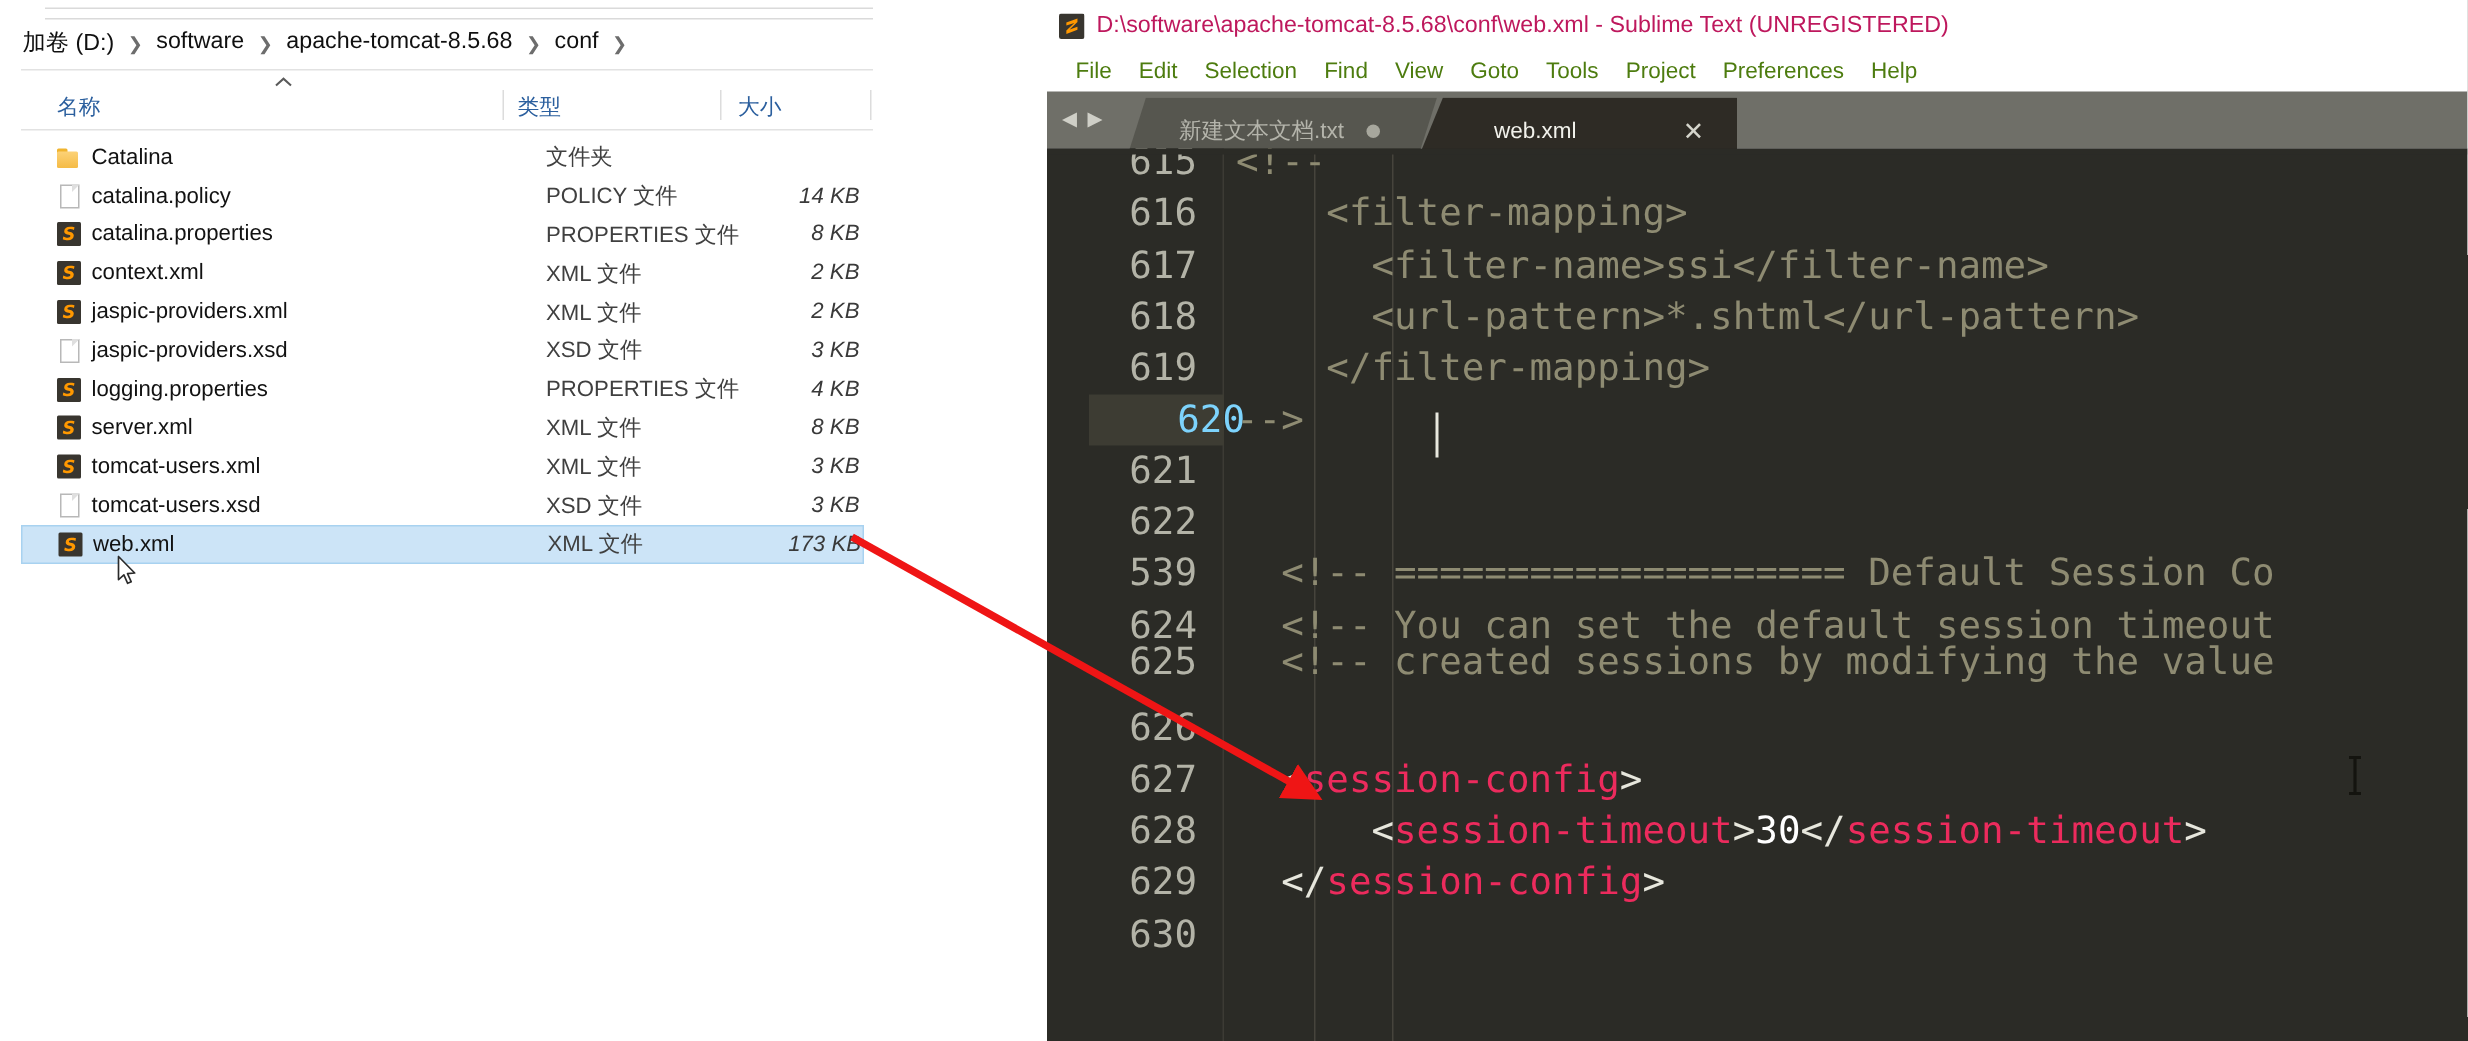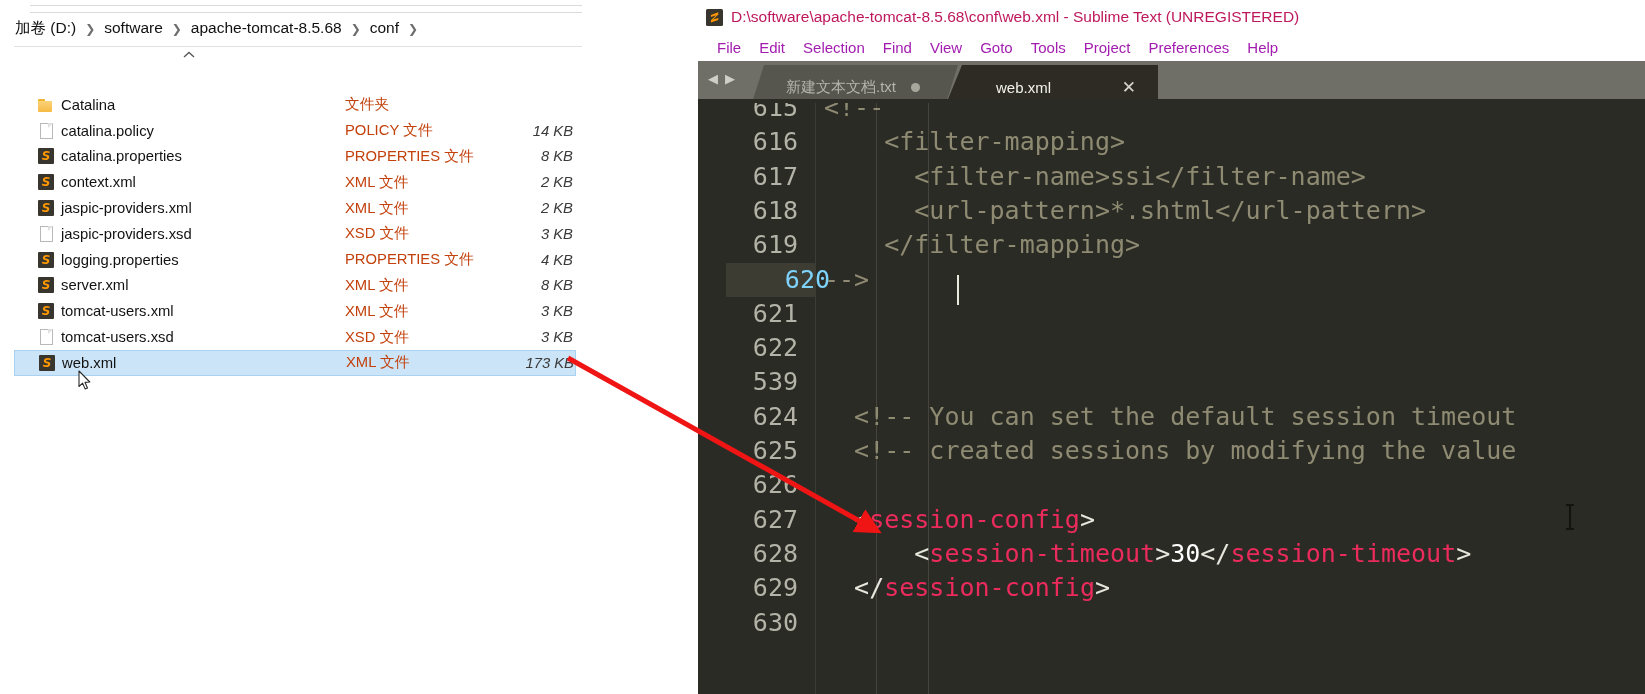--- a/index.html
+++ b/index.html
@@ -125,22 +125,22 @@
     justify-content: center;
   }
   .fcell.name {
     position: absolute;
     left: 47px;
     color: #121212;
     white-space: nowrap;
   }
   .fcell.type {
     position: absolute;
-    left: 331px;
-    color: #c2410c;
+    left: 350px;
+    color: #404040;
     white-space: nowrap;
   }
   .fcell.size {
     position: absolute;
     left: 440px;
     width: 119px;
     text-align: right;
     color: #3a3a3a;
     white-space: nowrap;
     font-style: italic;
@@ -238,21 +238,21 @@
     position: absolute;
     left: 0; top: 34px;
     width: 947px; height: 26px;
     background: #ffffff;
     display: flex;
     align-items: center;
     padding-left: 10px;
   }
   #st-menubar .mi {
     font-size: 15px;
-    color: #a21caf;
+    color: #4d7c0f;
     padding: 0 9px;
     white-space: nowrap;
     cursor: default;
   }
 
   #st-tabbar {
     position: absolute;
     left: 0; top: 61px;
     width: 947px; height: 38px;
     background: #6f6f68;
@@ -422,20 +422,28 @@
       <span class="sep">❯</span>
     </div>
   <div id="bc-rule"></div>
 
   <div id="sort-caret">
     <svg width="14" height="8" viewBox="0 0 14 8">
       <path d="M2 6 L7 1.5 L12 6" stroke="#5a5a5a" stroke-width="1.4" fill="none"></path>
     </svg>
   </div>
 
+  <div id="col-header">
+    <div class="divider d1"></div>
+    <div class="divider d2"></div>
+    <div class="divider d3"></div>
+    <div class="ch name">名称</div>
+    <div class="ch type">类型</div>
+    <div class="ch size">大小</div>
+  </div>
 
   <div id="file-list">
       <div class="frow">
         <div class="fcell icon">
           <span class="ico-folder"></span>
         </div>
         <div class="fcell name">Catalina</div>
         <div class="fcell type">文件夹</div>
         <div class="fcell size"></div>
       </div>
@@ -591,23 +599,23 @@
     <div class="indent-guide" style="left:230px"></div>
     <div id="code-lines">
         <div class="code-line" style="top: -8px;"><span class="lnum">615</span><span class="ctext"><span class="tok-comment">&lt;!--</span></span></div>
         <div class="code-line" style="top: 26.3px;"><span class="lnum">616</span><span class="ctext"><span class="tok-comment">    &lt;filter-mapping&gt;</span></span></div>
         <div class="code-line" style="top: 60.6px;"><span class="lnum">617</span><span class="ctext"><span class="tok-comment">      &lt;filter-name&gt;ssi&lt;/filter-name&gt;</span></span></div>
         <div class="code-line" style="top: 94.9px;"><span class="lnum">618</span><span class="ctext"><span class="tok-comment">      &lt;url-pattern&gt;*.shtml&lt;/url-pattern&gt;</span></span></div>
         <div class="code-line" style="top: 129.2px;"><span class="lnum">619</span><span class="ctext"><span class="tok-comment">    &lt;/filter-mapping&gt;</span></span></div>
         <div class="code-line active" style="top: 163.5px;"><div class="lnum-hl"></div><span class="lnum">620</span><span class="ctext"><span class="tok-comment">--&gt;</span></span></div>
         <div class="code-line" style="top: 197.8px;"><span class="lnum">621</span><span class="ctext"></span></div>
         <div class="code-line" style="top: 232.1px;"><span class="lnum">622</span><span class="ctext"></span></div>
-        <div class="code-line" style="top: 266.4px;"><span class="lnum">539</span></div>
+        <div class="code-line" style="top: 266.4px;"><span class="lnum">539</span><span class="ctext"><span class="tok-comment">  &lt;!-- ==================== Default Session Co</span></span></div>
         <div class="code-line" style="top: 300.7px;"><span class="lnum">624</span><span class="ctext"><span class="tok-comment">  &lt;!-- You can set the default session timeout</span></span></div>
-        <div class="code-line" style="top: 335px;"><span class="lnum">625</span><span class="ctext"><span class="tok-comment">  &lt;!-- created sessions by modifying the value</span></span></div>
+        <div class="code-line" style="top: 325px;"><span class="lnum">625</span><span class="ctext"><span class="tok-comment">  &lt;!-- created sessions by modifying the value</span></span></div>
         <div class="code-line" style="top: 369.3px;"><span class="lnum">626</span><span class="ctext"></span></div>
         <div class="code-line" style="top: 403.6px;"><span class="lnum">627</span><span class="ctext"><span class="tok-punct">  &lt;</span><span class="tok-tag">session-config</span><span class="tok-punct">&gt;</span></span></div>
         <div class="code-line" style="top: 437.9px;"><span class="lnum">628</span><span class="ctext"><span class="tok-punct">      &lt;</span><span class="tok-tag">session-timeout</span><span class="tok-punct">&gt;</span><span class="tok-text">30</span><span class="tok-punct">&lt;/</span><span class="tok-tag">session-timeout</span><span class="tok-punct">&gt;</span></span></div>
         <div class="code-line" style="top: 472.2px;"><span class="lnum">629</span><span class="ctext"><span class="tok-punct">  &lt;/</span><span class="tok-tag">session-config</span><span class="tok-punct">&gt;</span></span></div>
         <div class="code-line" style="top: 506.5px;"><span class="lnum">630</span><span class="ctext"></span></div>
       </div>
     <div id="caret-620"></div>
     <div id="ibeam-627">
       <svg width="12" height="26" viewBox="0 0 12 26">
         <path d="M2 1 H10 M6 1 V25 M2 25 H10" stroke="#14140f" stroke-width="2.1" fill="none"></path>

